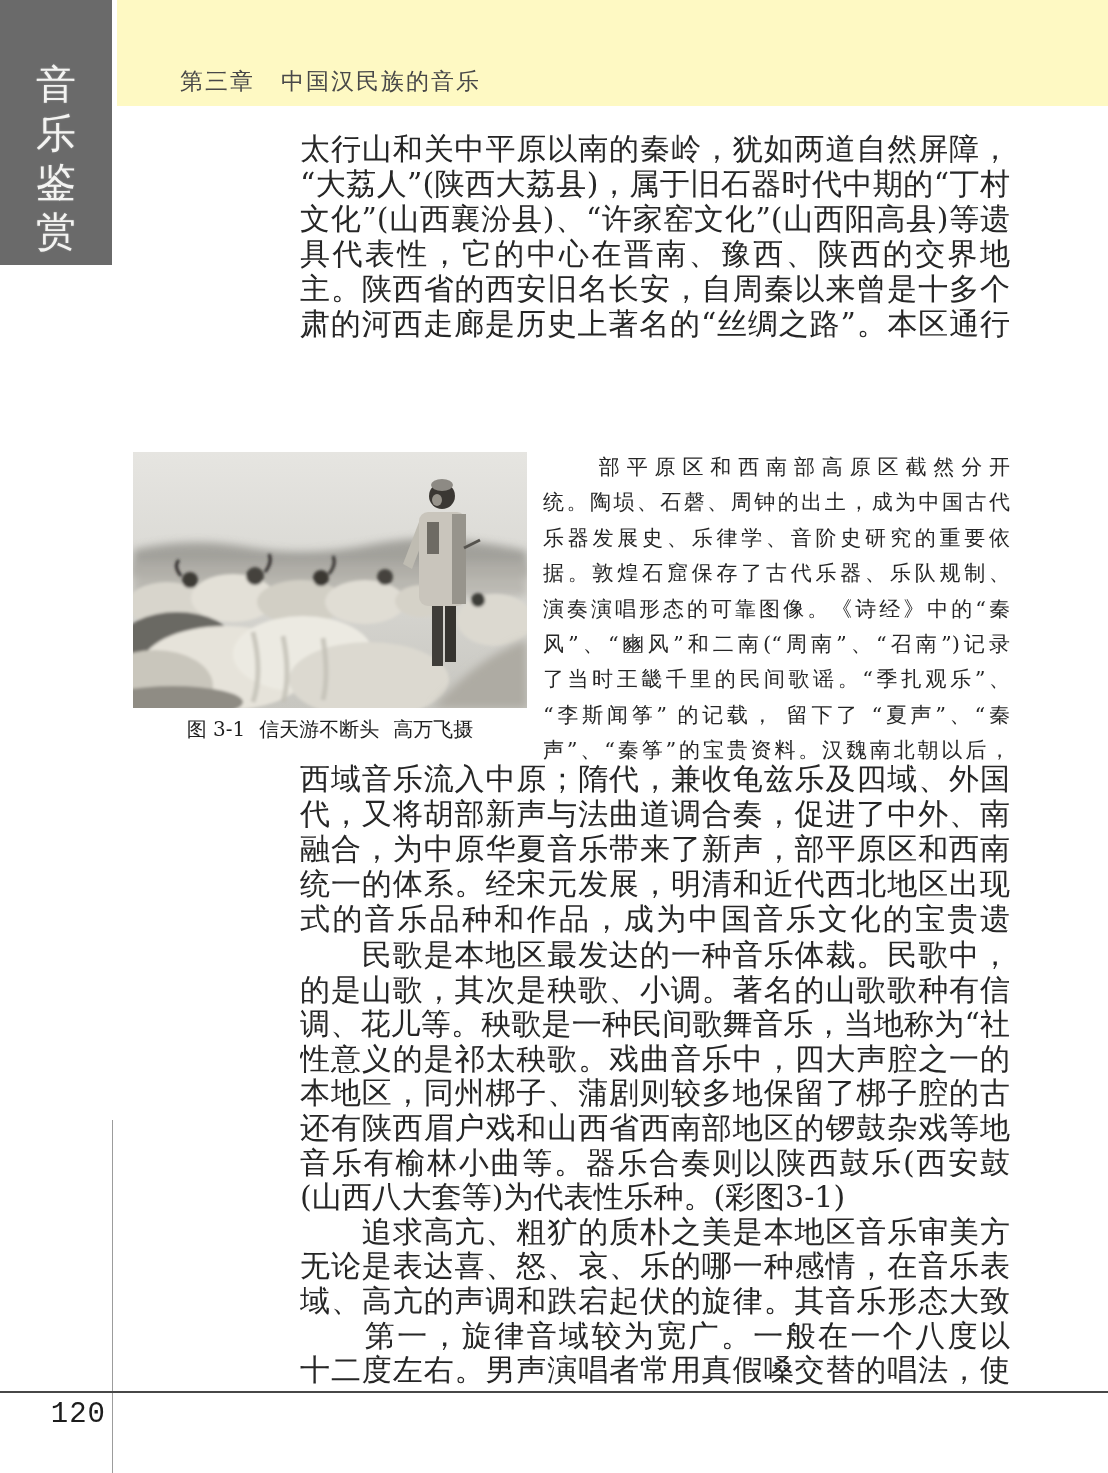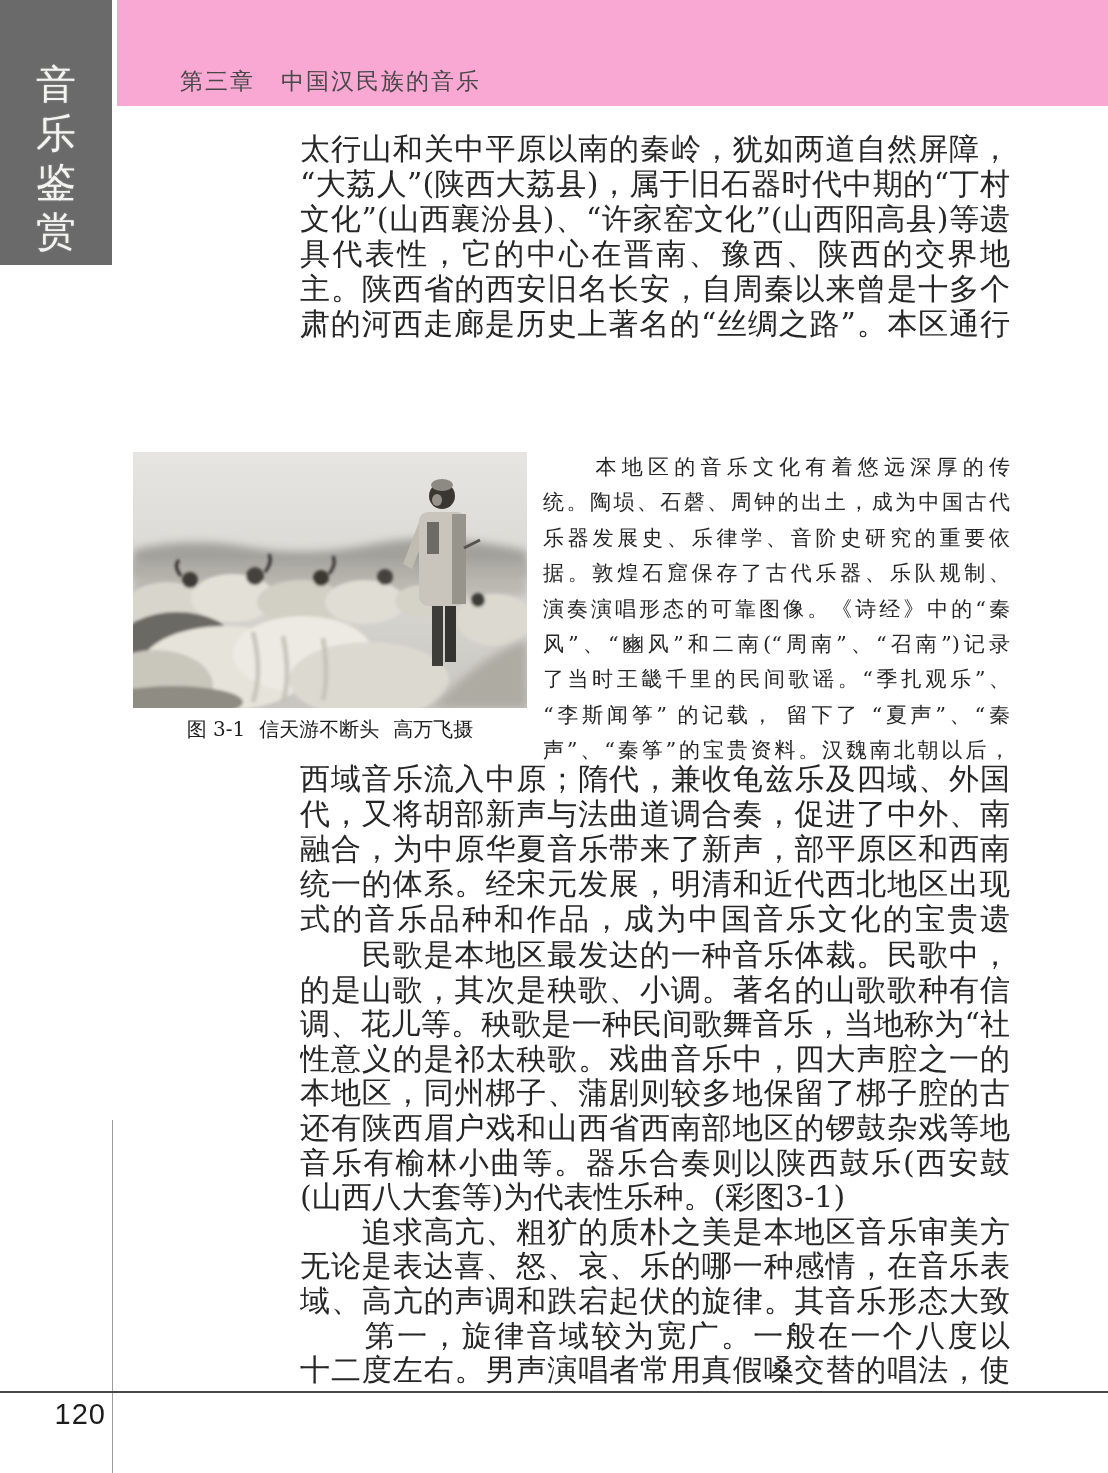--- a/index.html
+++ b/index.html
@@ -4,21 +4,21 @@
 <style>
   html,body{margin:0;padding:0;background:#ffffff;}
   .page{position:relative;width:1108px;height:1473px;background:#ffffff;overflow:hidden;
         font-family:"DejaVu Serif","Liberation Serif",serif;color:#262626;}
   
   .sidebar-box{position:absolute;left:0;top:0;width:112px;height:265px;background:#6a6a6a;
         display:flex;flex-direction:column;align-items:center;padding-top:64px;box-sizing:border-box;gap:9px;}
   .sidebar-box .vchar{color:#f4f4f2;font-size:40px;line-height:40px;font-family:"DejaVu Serif",serif;
         text-shadow:0 0 2px rgba(255,255,255,.35);}
   
-  .header-band{position:absolute;left:117px;top:0;width:991px;height:106px;background:#f9a8d4;}
+  .header-band{position:absolute;left:117px;top:0;width:991px;height:106px;background:#fef9c3;}
   .header-band .chapter{position:absolute;left:63px;bottom:9px;font-family:"Liberation Sans","DejaVu Sans",sans-serif;
         font-size:23px;color:#484848;letter-spacing:2px;}
   .header-band .chapter .gap{display:inline-block;width:26px;}
   
   .tblock{position:absolute;font-size:30px;}
   .tline{text-align:justify;text-align-last:justify;overflow:hidden;white-space:pre-wrap;}
   .tline.end{text-align-last:left;}
   .blkA{left:300px;top:131px;width:710px;}
   .blkA .tline{height:35px;line-height:35px;}
   .blkB{left:543px;top:450px;width:467px;font-size:21px;}
@@ -30,21 +30,21 @@
   
   .figure{position:absolute;left:133px;top:452px;width:394px;height:256px;}
   .figure svg{display:block;width:394px;height:256px;}
   .caption{position:absolute;left:133px;top:716px;width:394px;text-align:center;font-size:20px;color:#1f1f1f;white-space:nowrap;}
   .caption .cap-label{margin-right:14px;}
   .caption .cap-credit{margin-left:14px;}
   
   .rule-h{position:absolute;left:0;top:1391px;width:1108px;height:2px;background:#474747;}
   .rule-v{position:absolute;left:112px;top:1120px;width:1px;height:353px;background:#9c9c9c;}
   .page-number{position:absolute;left:28px;top:1398px;width:78px;text-align:right;
-        font-family:Liberation Sans, sans-serif;font-size:29px;color:#1c1c1c;letter-spacing:1px;
+        font-family:Liberation Mono, monospace;font-size:29px;color:#1c1c1c;letter-spacing:1px;
         font-variant-numeric:oldstyle-nums;}
 </style>
 </head>
 <body>
 
 <div class="page">
 
   <div class="sidebar-box">
     <span class="vchar">音</span>
     <span class="vchar">乐</span>
@@ -126,21 +126,21 @@
         <line x1="331" y1="96" x2="347" y2="88" stroke="#55534e" stroke-width="3"></line>
       </g>
     </svg>
   </div>
 
   <div class="caption">
     <span class="cap-label">图 3-1</span><span>信天游不断头</span><span class="cap-credit">高万飞摄</span>
   </div>
 
   <div class="tblock blkB">
-      <div class="tline">　　本地区的音乐文化有着悠远深厚的传</div>
+      <div class="tline">　　部平原区和西南部高原区截然分开</div>
       <div class="tline">统。陶埙、石磬、周钟的出土，成为中国古代</div>
       <div class="tline">乐器发展史、乐律学、音阶史研究的重要依</div>
       <div class="tline">据。敦煌石窟保存了古代乐器、乐队规制、</div>
       <div class="tline">演奏演唱形态的可靠图像。《诗经》中的“秦</div>
       <div class="tline">风”、“豳风”和二南(“周南”、“召南”)记录</div>
       <div class="tline">了当时王畿千里的民间歌谣。“季扎观乐”、</div>
       <div class="tline">“李斯闻筝” 的记载， 留下了 “夏声”、“秦</div>
       <div class="tline">声”、“秦筝”的宝贵资料。汉魏南北朝以后，</div>
     </div>
 

